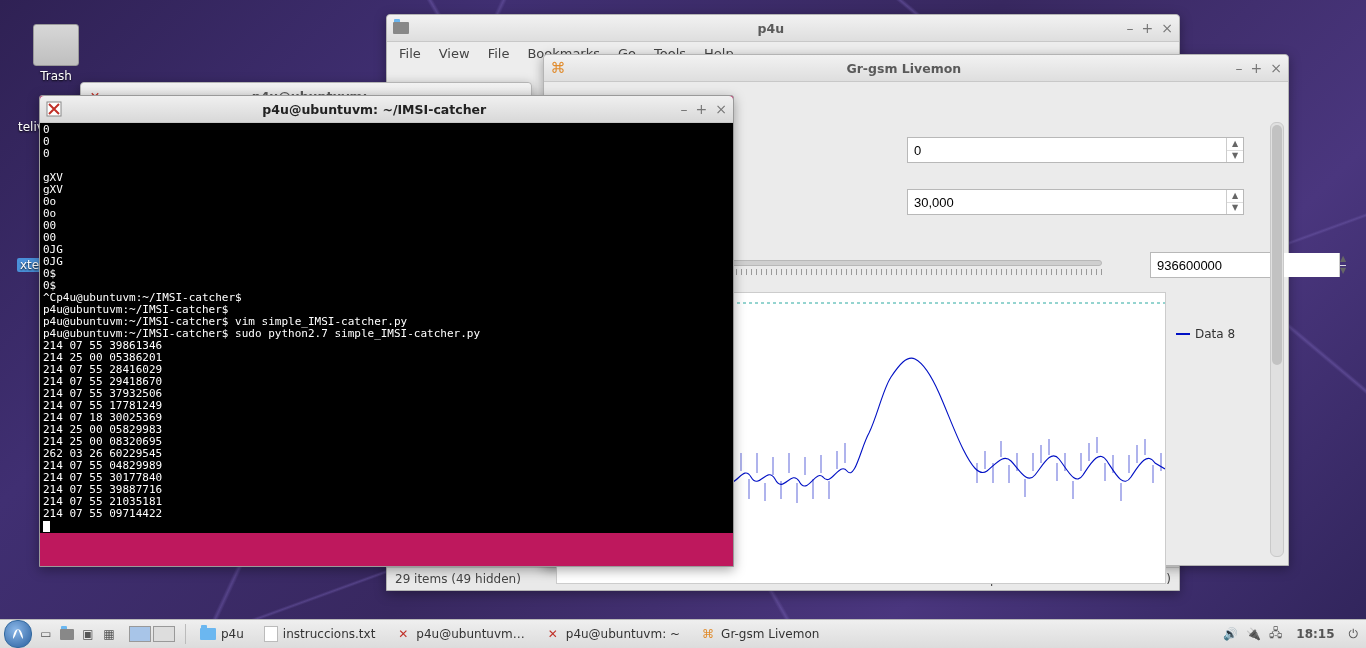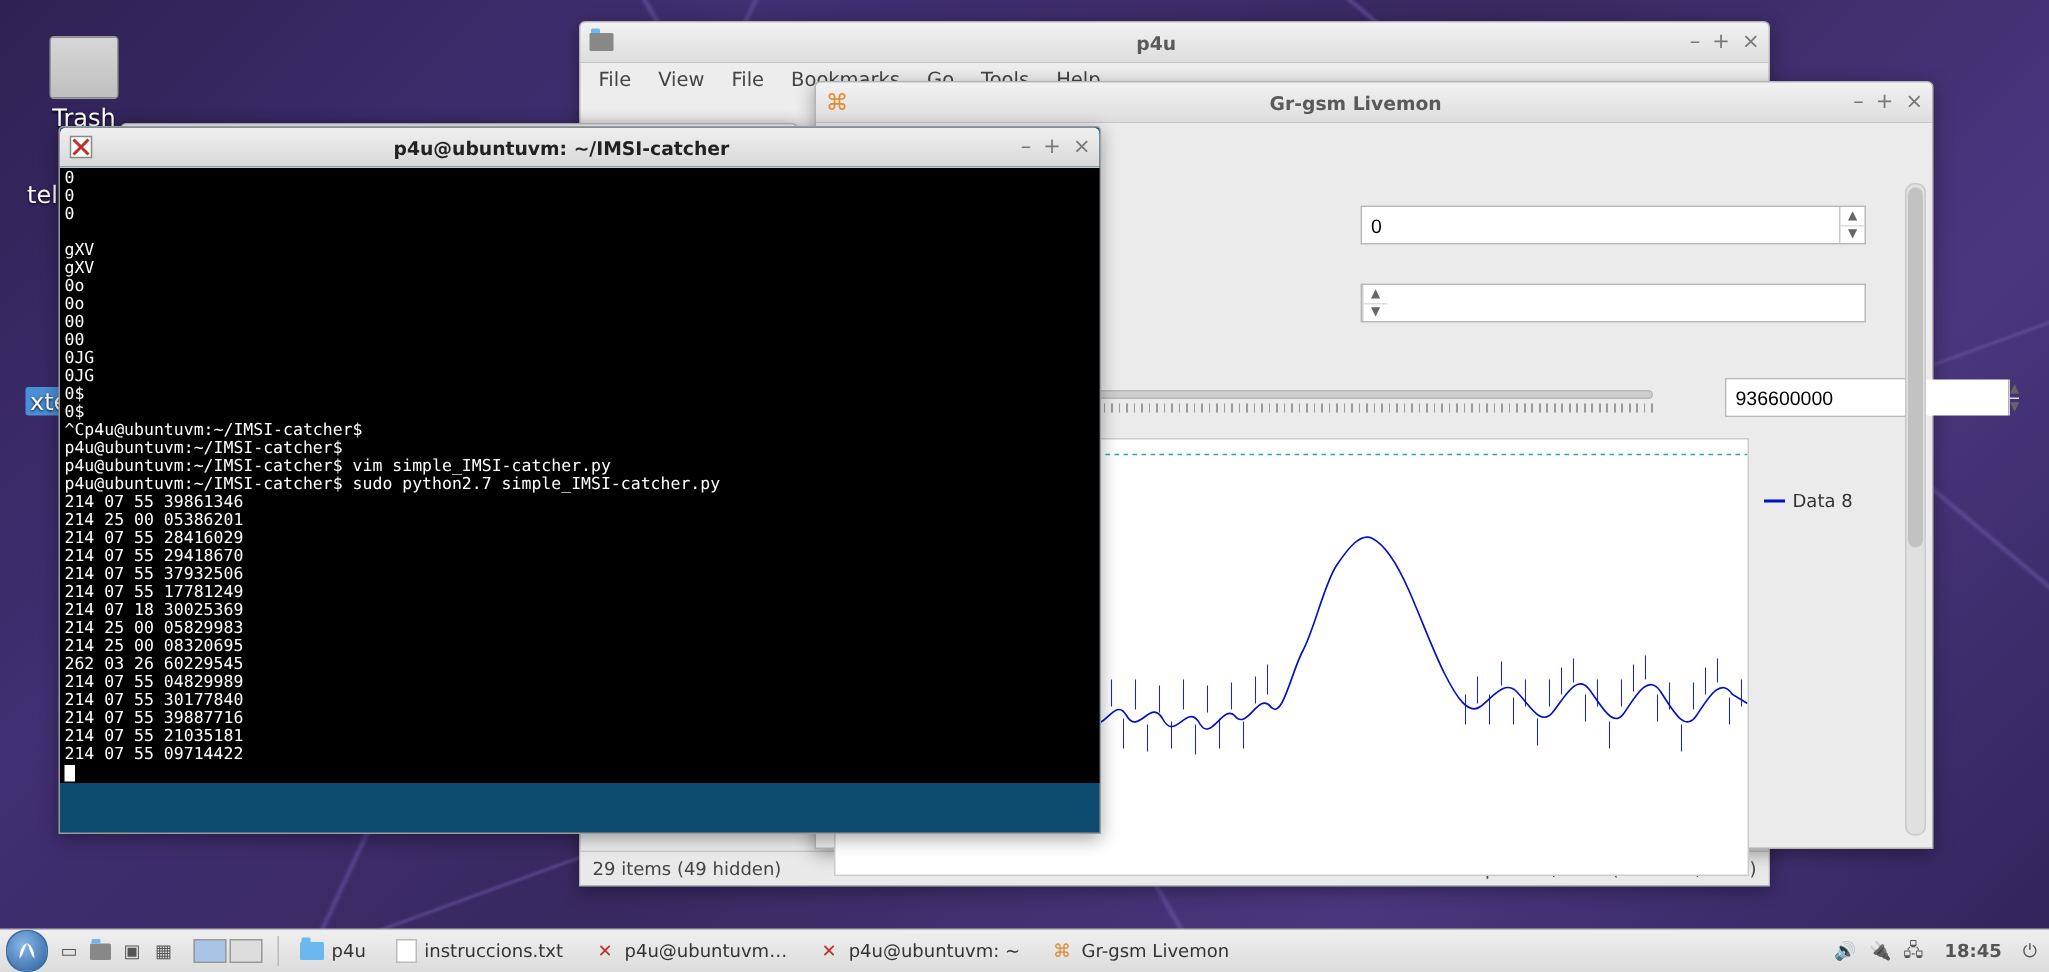--- a/index.html
+++ b/index.html
@@ -7,21 +7,21 @@
   #desktop{position:absolute;inset:0;background:linear-gradient(135deg,#2f2154 0%,#402f72 25%,#382860 50%,#4a367e 75%,#30245a 100%)}
   #desktop::before{content:"";position:absolute;inset:0;background:
     linear-gradient(60deg,transparent 46%,rgba(110,90,170,.55) 46.2%,transparent 46.4%),
     linear-gradient(115deg,transparent 30%,rgba(110,90,170,.5) 30.2%,transparent 30.4%),
     linear-gradient(160deg,transparent 62%,rgba(110,90,170,.5) 62.2%,transparent 62.4%),
     linear-gradient(40deg,transparent 78%,rgba(110,90,170,.55) 78.2%,transparent 78.4%);
     pointer-events:none}
   
   .desk-icon{position:absolute;text-align:center;color:#fff;text-shadow:0 1px 2px #000}
   .desk-icon .ico{width:44px;height:40px;margin:0 auto 3px;border-radius:3px;background:#c3c3c3;border:1px solid #999}
-  .desk-label{font-size:16px}
+  .desk-label{font-size:12px}
   .desk-label.sel{background:#4a90d9;border-radius:2px;padding:0 3px}
   
   .win{position:absolute;background:#ededed;border:1px solid #b4b4b4;border-radius:4px 4px 0 0;box-shadow:0 3px 12px rgba(0,0,0,.35)}
   .titlebar{height:26px;display:flex;align-items:center;background:linear-gradient(#f2f2f2,#dedede);border-bottom:1px solid #c8c8c8;border-radius:4px 4px 0 0;padding:0 6px;font-size:12.5px;color:#5a5a5a}
   .titlebar.active{color:#222}
   .titlebar .ticon{width:16px;height:16px;margin-right:6px;display:flex;align-items:center;justify-content:center}
   .titlebar .ttitle{flex:1;text-align:center;font-weight:600}
   .winbtns{display:flex;gap:8px;color:#777;font-size:14px;line-height:1}
   .winbtn{cursor:pointer}
   
@@ -41,21 +41,21 @@
   #gsm .slider-track::after{content:"";position:absolute;left:0;right:0;top:12px;height:6px;background-image:repeating-linear-gradient(90deg,#999 0,#999 1px,transparent 1px,transparent 5px)}
   #gsm .plot{position:absolute;left:12px;top:210px;width:608px;height:290px;background:#fff;border:1px solid #ccc}
   #gsm .plot svg{width:100%;height:100%}
   #gsm .legend{position:absolute;left:632px;top:245px;color:#333;font-size:12px;display:flex;align-items:center;gap:5px}
   #gsm .legend .sw{width:14px;height:2px;background:#0010c4}
   #gsm .vsb{position:absolute;right:4px;top:40px;bottom:8px;width:12px;background:#e0e0e0;border:1px solid #c9c9c9;border-radius:6px}
   #gsm .vsb .thumb{position:absolute;left:1px;right:1px;top:2px;height:240px;background:#c2c2c2;border-radius:5px}
   
   #termbg{left:80px;top:82px;width:450px;height:30px}
   
-  #term{left:39px;top:84px;width:693px;height:470px;background:#0c4a6e;border:1px solid #9a9a9a;border-radius:3px 3px 0 0}
+  #term{left:39px;top:95px;width:693px;height:470px;background:#be185d;border:1px solid #9a9a9a;border-radius:3px 3px 0 0}
   #term .titlebar{background:linear-gradient(#f0f0f0,#d8d8d8)}
   #term .ticon svg{width:16px;height:16px}
   #term pre{margin:0;padding:1px 3px;color:#fff;background:#000;font:11px/12px "DejaVu Sans Mono",monospace;white-space:pre;overflow:hidden}
   #term .cursor{display:inline-block;width:7px;height:11px;background:#fff;vertical-align:bottom}
   
   #panel{position:absolute;left:0;right:0;bottom:0;height:28px;background:linear-gradient(#efefef,#dcdcdc);border-top:1px solid #b9b9b9;display:flex;align-items:center;font-size:12px;color:#333}
   #panel .pbtn{height:24px;display:flex;align-items:center;padding:0 8px;gap:5px;border-right:1px solid transparent;cursor:pointer}
   #panel .pbtn.task{border:1px solid transparent;border-radius:2px;margin:0 1px}
   #panel .start{width:26px;height:26px;margin:0 4px;border-radius:13px;background:radial-gradient(circle at 40% 35%,#8ab7e8,#2a5f9e);border:1px solid #346aa0;display:flex;align-items:center;justify-content:center;color:#fff;font-size:14px}
   #panel .launchers{display:flex;gap:1px;margin-right:4px}
@@ -124,20 +124,21 @@
   </div>
   <div class="body">
     <div class="spin" style="left:363px;top:55px;width:335px">
       <input value="0" style="">
       <div class="arrows">
           <div>▲</div>
           <div>▼</div>
         </div>
     </div>
     <div class="spin" style="left:363px;top:107px;width:335px">
+      <input value="30,000" style="">
       <div class="arrows">
           <div>▲</div>
           <div>▼</div>
         </div>
     </div>
     <div class="spin" style="left:606px;top:170px;width:118px">
       <input value="936600000" style="">
       <div class="arrows">
           <div>▲</div>
           <div>▼</div>
@@ -268,16 +269,16 @@
   </div>
   <div class="pbtn task">
     <span class="tico" style="color:#e08b2c">⌘</span>
     <span>Gr-gsm Livemon</span>
   </div>
 
   <div class="tray">
     <span>🔊</span>
     <span>🔌</span>
     <span>🖧</span>
-    <span class="clock">18:45</span>
+    <span class="clock">18:15</span>
     <span>⏻</span>
   </div>
 </div>
 
 </body></html>

